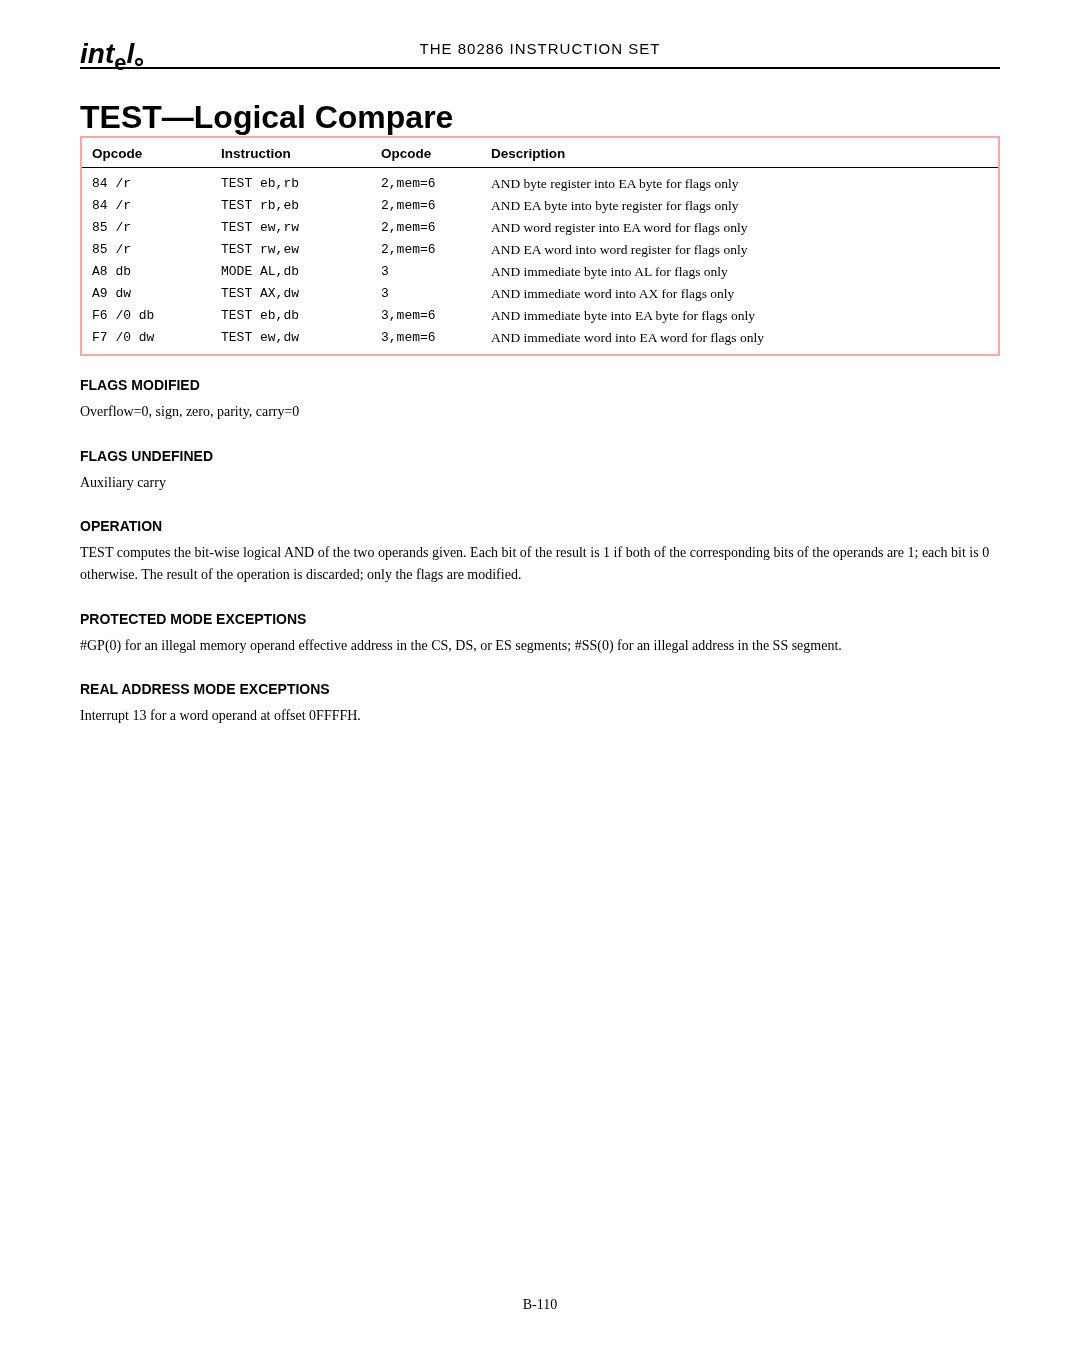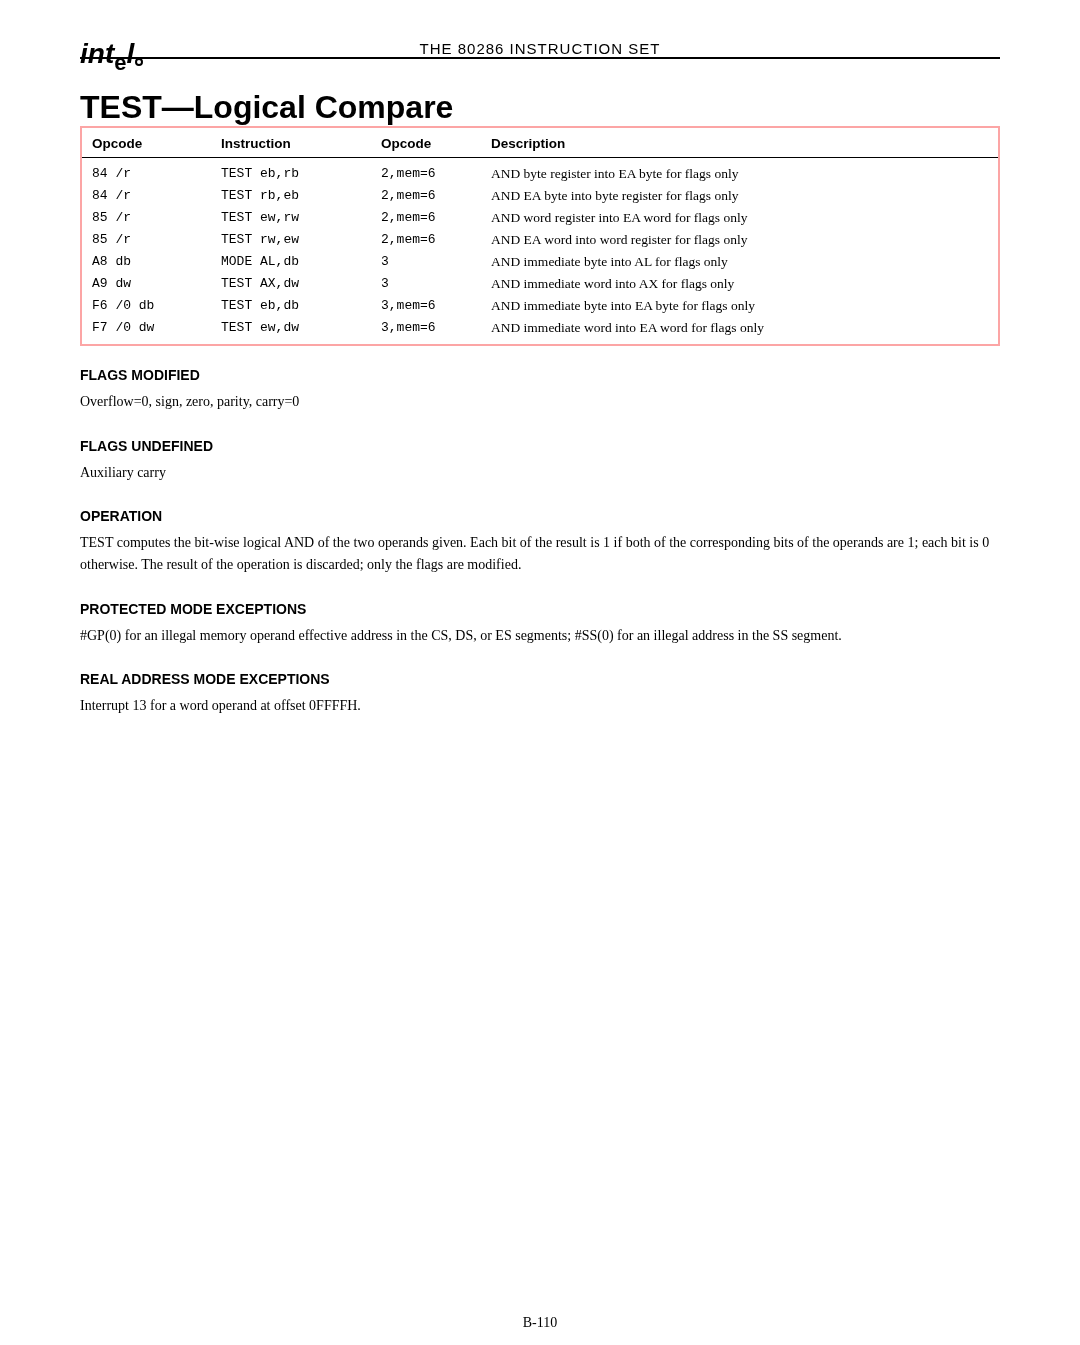--- a/index.html
+++ b/index.html
@@ -19,20 +19,21 @@
       padding: 40px 80px 60px 80px;
       position: relative;
     }
 
     
     .header {
       display: flex;
       align-items: center;
       justify-content: center;
       border-bottom: 2px solid #000;
+      padding-bottom: 10px;
       margin-bottom: 30px;
       position: relative;
     }
 
     .header-logo {
       position: absolute;
       left: 0;
       top: 0;
     }
 
@@ -130,21 +131,21 @@
     }
 
     .section-body {
       font-size: 14px;
       line-height: 1.55;
     }
 
     
     .footer {
       position: absolute;
-      bottom: 14px;
+      bottom: 32px;
       left: 0;
       right: 0;
       text-align: center;
       font-size: 14px;
     }
 
     .table-header-row th {
       background: #fff;
     }
   </style>

